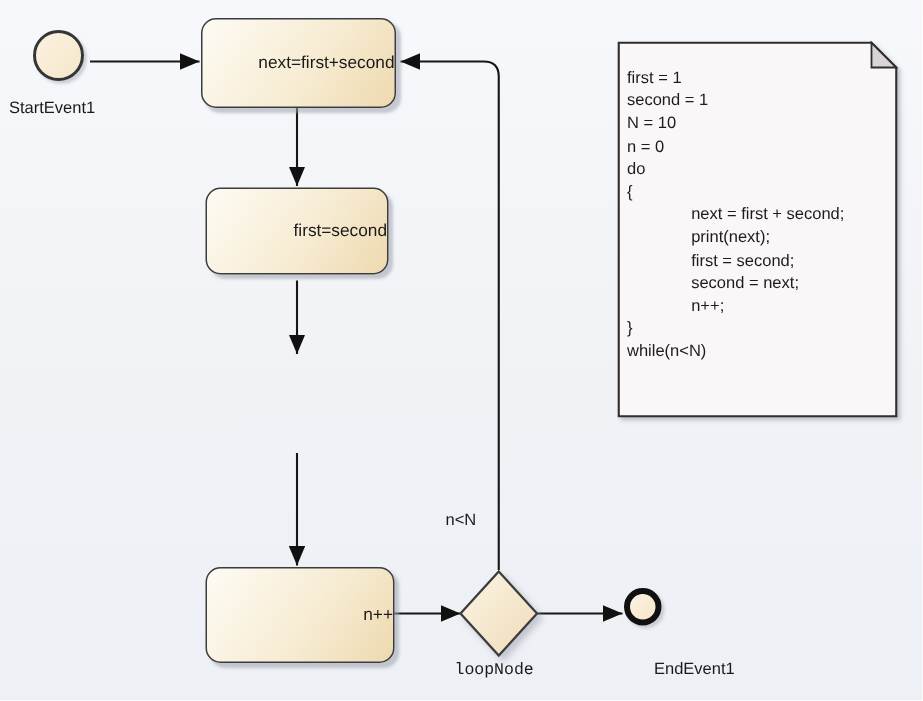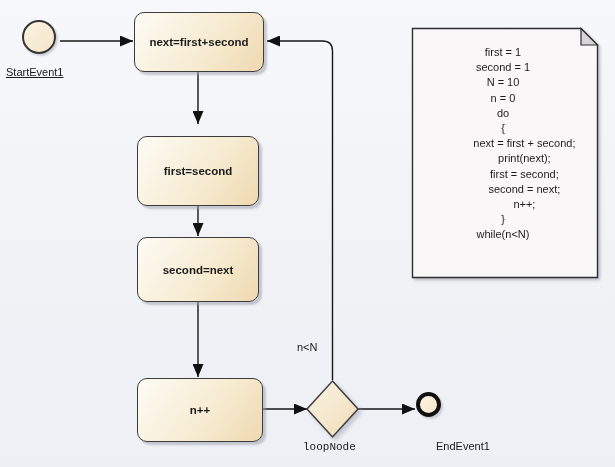--- a/index.html
+++ b/index.html
@@ -27,24 +27,23 @@
 
   .node { position: absolute; z-index: 2; box-sizing: border-box; }
 
   .activity {
     border: 1.5px solid #3c3c3c;
     border-radius: 10px;
     background: linear-gradient(125deg, #fdfbf4 0%, #f7ecd3 55%, #eed9b0 100%);
     box-shadow: 3px 3px 2px rgba(158,163,173,.55);
     display: flex;
     align-items: center;
-    justify-content: center;
+    justify-content: flex-end;
     font-size: 11.5px;
     color: #1a1a1a;
-    font-weight: bold;
   }
 
   .event-circle {
     border-radius: 50%;
     background: linear-gradient(135deg, #fbf2e2 0%, #f6e6c9 100%);
     box-shadow: 2px 2px 2px rgba(158,163,173,.45);
   }
   .start-circle { left: 22px; top: 20px; width: 34px; height: 34px; border: 2px solid #353535; }
   .end-circle   { left: 416px; top: 392px; width: 25px; height: 25px; border: 4px solid #101010; }
 
@@ -61,29 +60,28 @@
     z-index: 2;
     left: 412px; top: 28px;
     width: 186px; height: 250px;
     box-sizing: border-box;
     padding: 17px 10px 8px 6px;
     font-size: 11px;
     line-height: 15.2px;
     color: #1c1c1c;
     white-space: pre;
     overflow: hidden;
-    text-align: center;
   }
 
   #pos-action-next      { left: 134px; top: 12px;  width: 130px; height: 60px; }
-  #pos-action-first     { left: 137px; top: 125px; width: 122px; height: 70px; margin-top: 11px; }
+  #pos-action-first     { left: 137px; top: 125px; width: 122px; height: 58px; }
   #pos-action-second    { left: 137px; top: 237px; width: 122px; height: 65px; }
   #pos-action-increment { left: 137px; top: 378px; width: 126px; height: 64px; }
 
-  #lbl-start { left: 6px;   top: 66px; text-decoration: underline; }
+  #lbl-start { left: 6px;   top: 66px; }
   #lbl-loop  { left: 303px; top: 441px; font-family: Liberation Mono, monospace; }
   #lbl-end   { left: 436px; top: 440px; text-align: center; }
   #lbl-guard { left: 297px; top: 341px; }
 </style>
 </head>
 <body>
 
 <div class="canvas">
 
   <svg class="wires">
@@ -115,23 +113,20 @@
   <div class="caption" id="lbl-start">StartEvent1</div>
 
   <div class="node activity" id="pos-action-next">
     <span>next=first+second</span>
   </div>
 
   <div class="node activity" id="pos-action-first">
     <span>first=second</span>
   </div>
 
-  <div class="node activity" id="pos-action-second">
-    <span>second=next</span>
-  </div>
 
   <div class="node activity" id="pos-action-increment">
     <span>n++</span>
   </div>
 
   <div class="caption" id="lbl-loop">loopNode</div>
 
   <div class="caption" id="lbl-guard">n&lt;N</div>
 
   <div class="node event-circle end-circle"></div>

